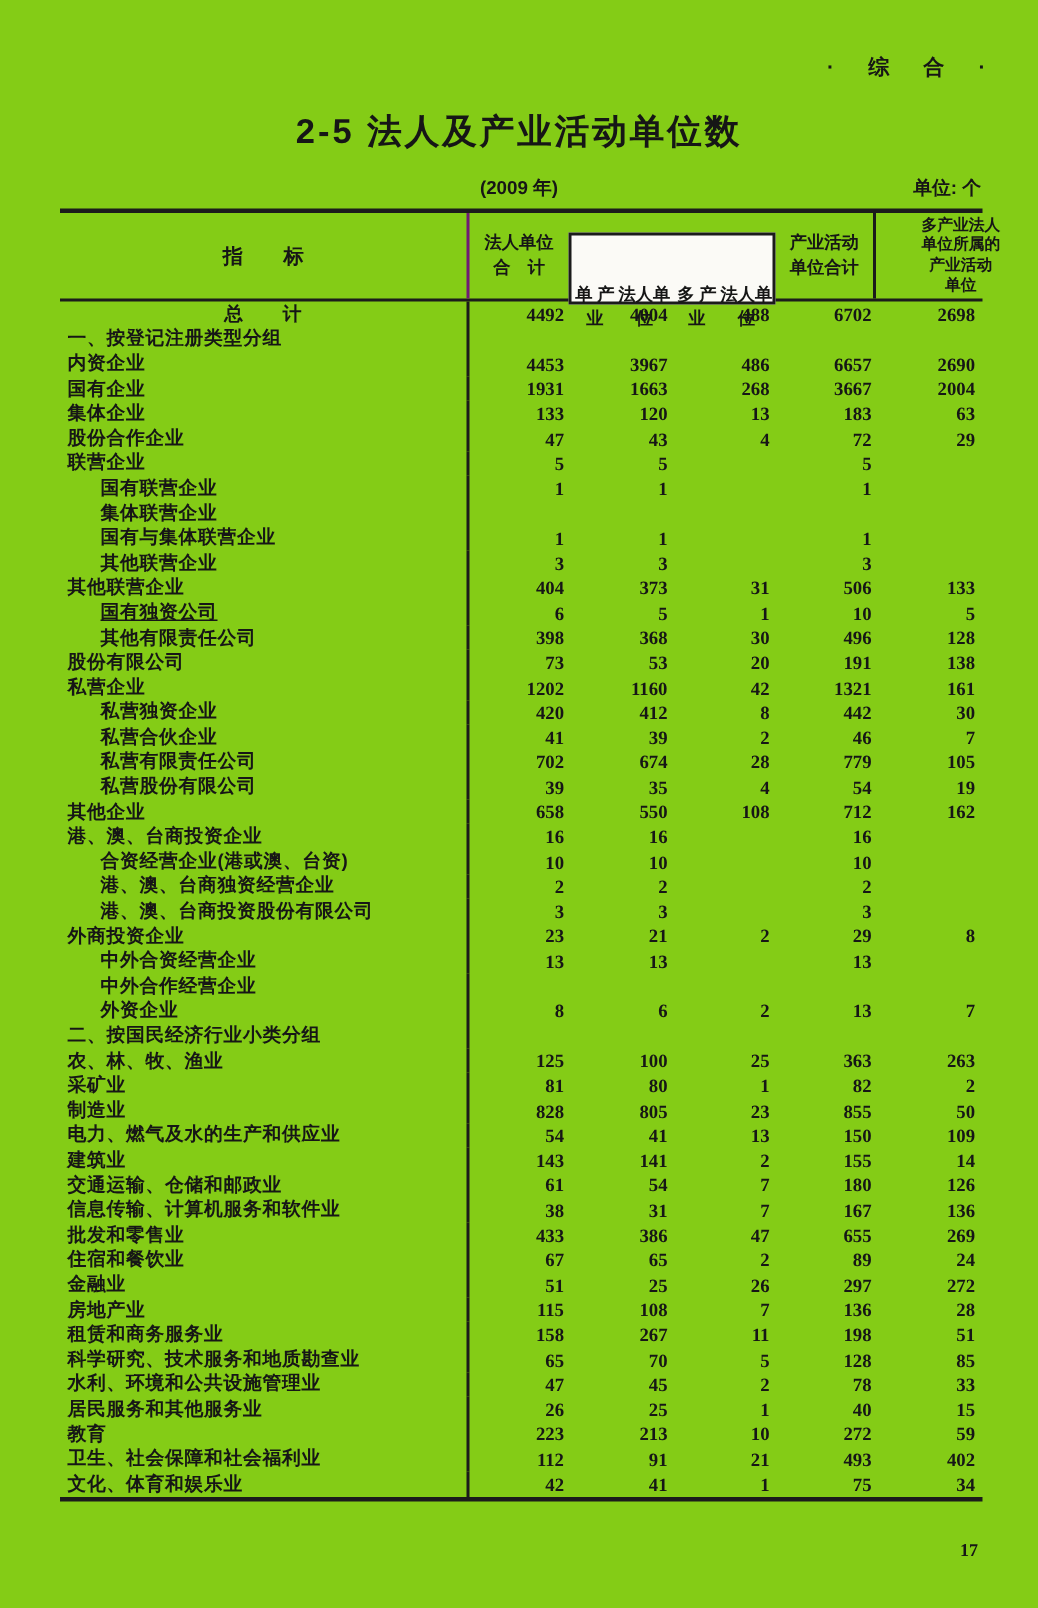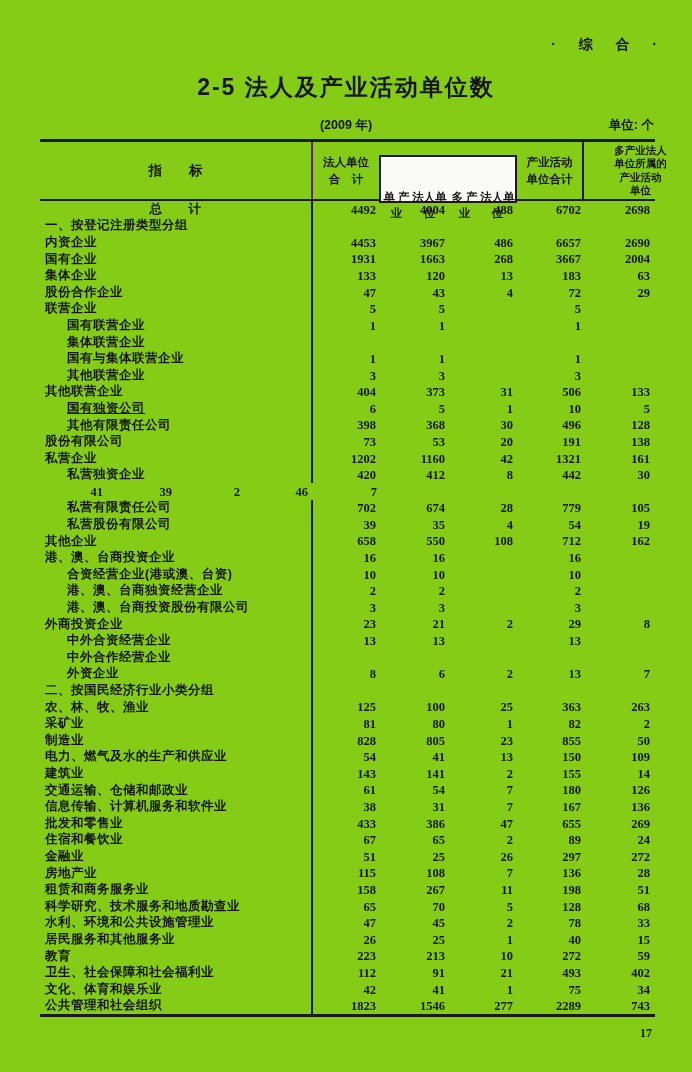--- a/index.html
+++ b/index.html
@@ -277,20 +277,21 @@
   </div>
         <div class="t-row">
     <div class="c stub" style="padding-left: 27px;">私营独资企业</div>
     <div class="c num c1">420</div>
     <div class="c num c2">412</div>
     <div class="c num c3">8</div>
     <div class="c num c4">442</div>
     <div class="c num c5">30</div>
   </div>
         <div class="t-row">
+    <div class="c stub" style="padding-left: 27px;">私营合伙企业</div>
     <div class="c num c1">41</div>
     <div class="c num c2">39</div>
     <div class="c num c3">2</div>
     <div class="c num c4">46</div>
     <div class="c num c5">7</div>
   </div>
         <div class="t-row">
     <div class="c stub" style="padding-left: 27px;">私营有限责任公司</div>
     <div class="c num c1">702</div>
     <div class="c num c2">674</div>
@@ -481,21 +482,21 @@
     <div class="c num c3">11</div>
     <div class="c num c4">198</div>
     <div class="c num c5">51</div>
   </div>
         <div class="t-row">
     <div class="c stub">科学研究、技术服务和地质勘查业</div>
     <div class="c num c1">65</div>
     <div class="c num c2">70</div>
     <div class="c num c3">5</div>
     <div class="c num c4">128</div>
-    <div class="c num c5">68</div>
+    <div class="c num c5">85</div>
   </div>
         <div class="t-row">
     <div class="c stub">水利、环境和公共设施管理业</div>
     <div class="c num c1">47</div>
     <div class="c num c2">45</div>
     <div class="c num c3">2</div>
     <div class="c num c4">78</div>
     <div class="c num c5">33</div>
   </div>
         <div class="t-row">
@@ -523,27 +524,19 @@
     <div class="c num c5">402</div>
   </div>
         <div class="t-row">
     <div class="c stub">文化、体育和娱乐业</div>
     <div class="c num c1">42</div>
     <div class="c num c2">41</div>
     <div class="c num c3">1</div>
     <div class="c num c4">75</div>
     <div class="c num c5">34</div>
   </div>
-        <div class="t-row">
-    <div class="c stub">公共管理和社会组织</div>
-    <div class="c num c1">1823</div>
-    <div class="c num c2">1546</div>
-    <div class="c num c3">277</div>
-    <div class="c num c4">2289</div>
-    <div class="c num c5">743</div>
-  </div>
       </div>
 
   </div>
 
   <div class="page-number">17</div>
 
 </div>
 
 </body></html>

